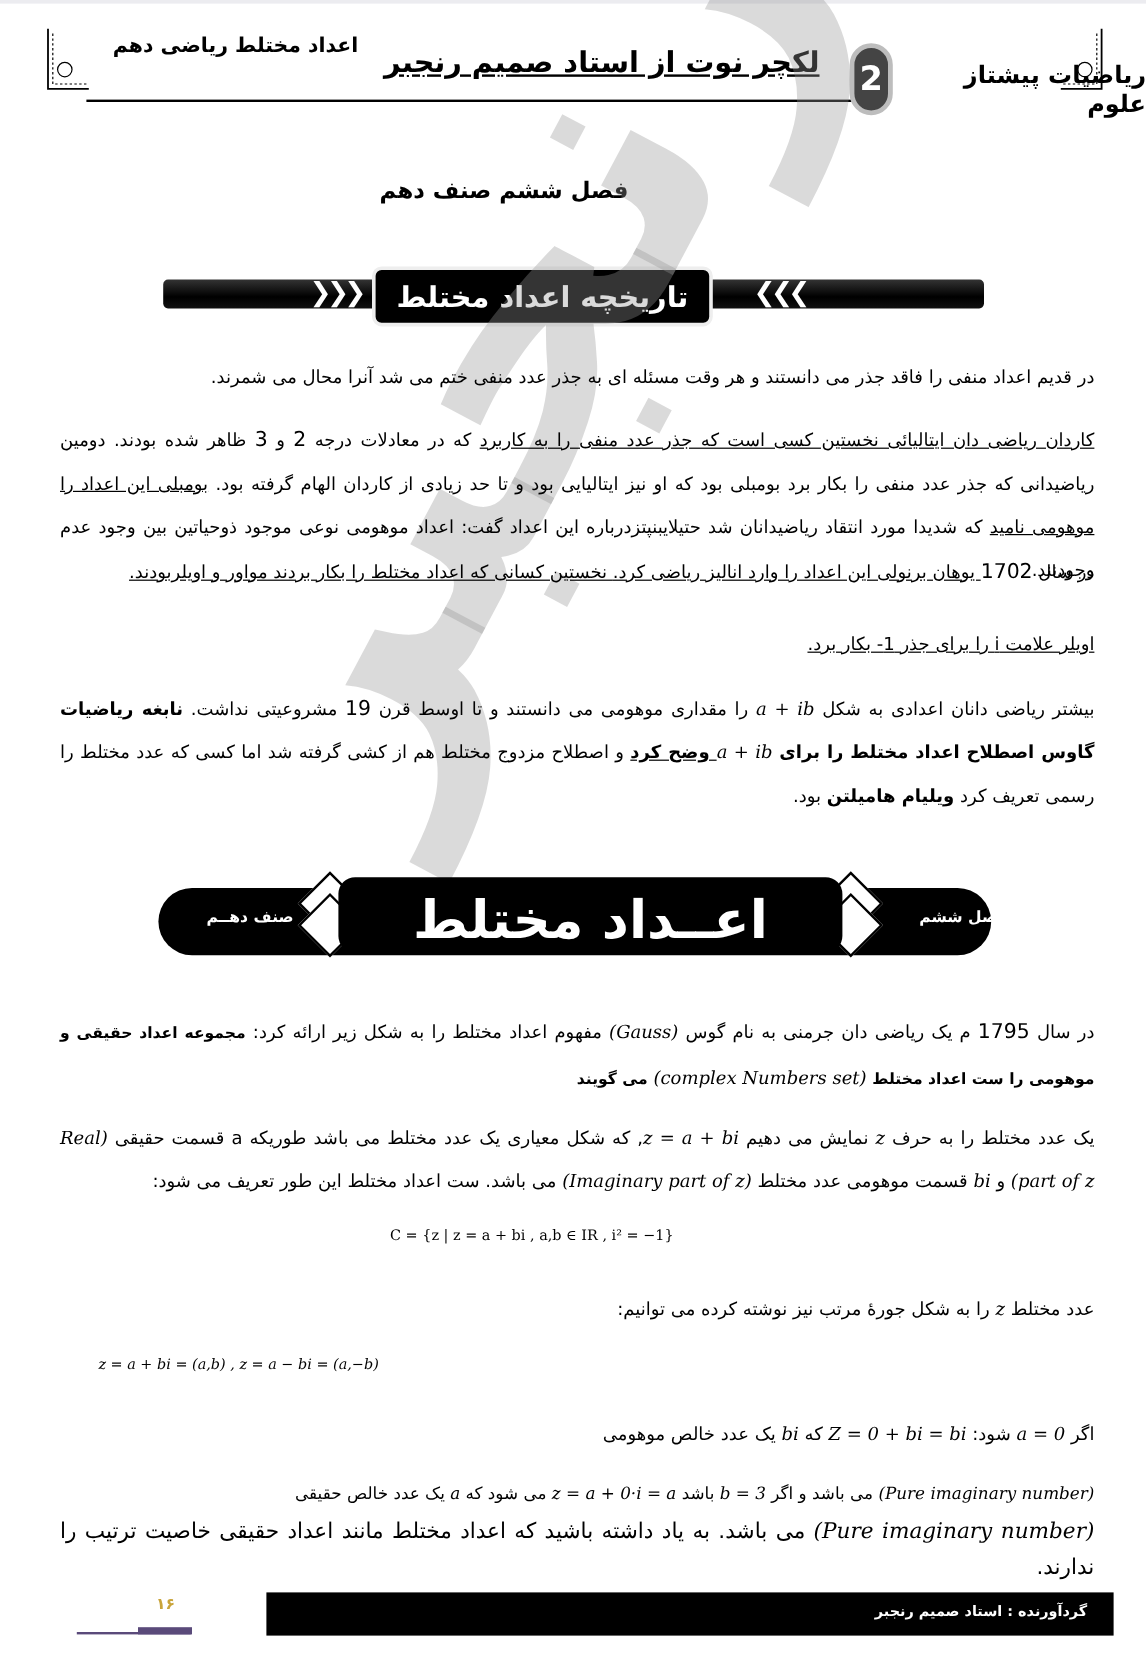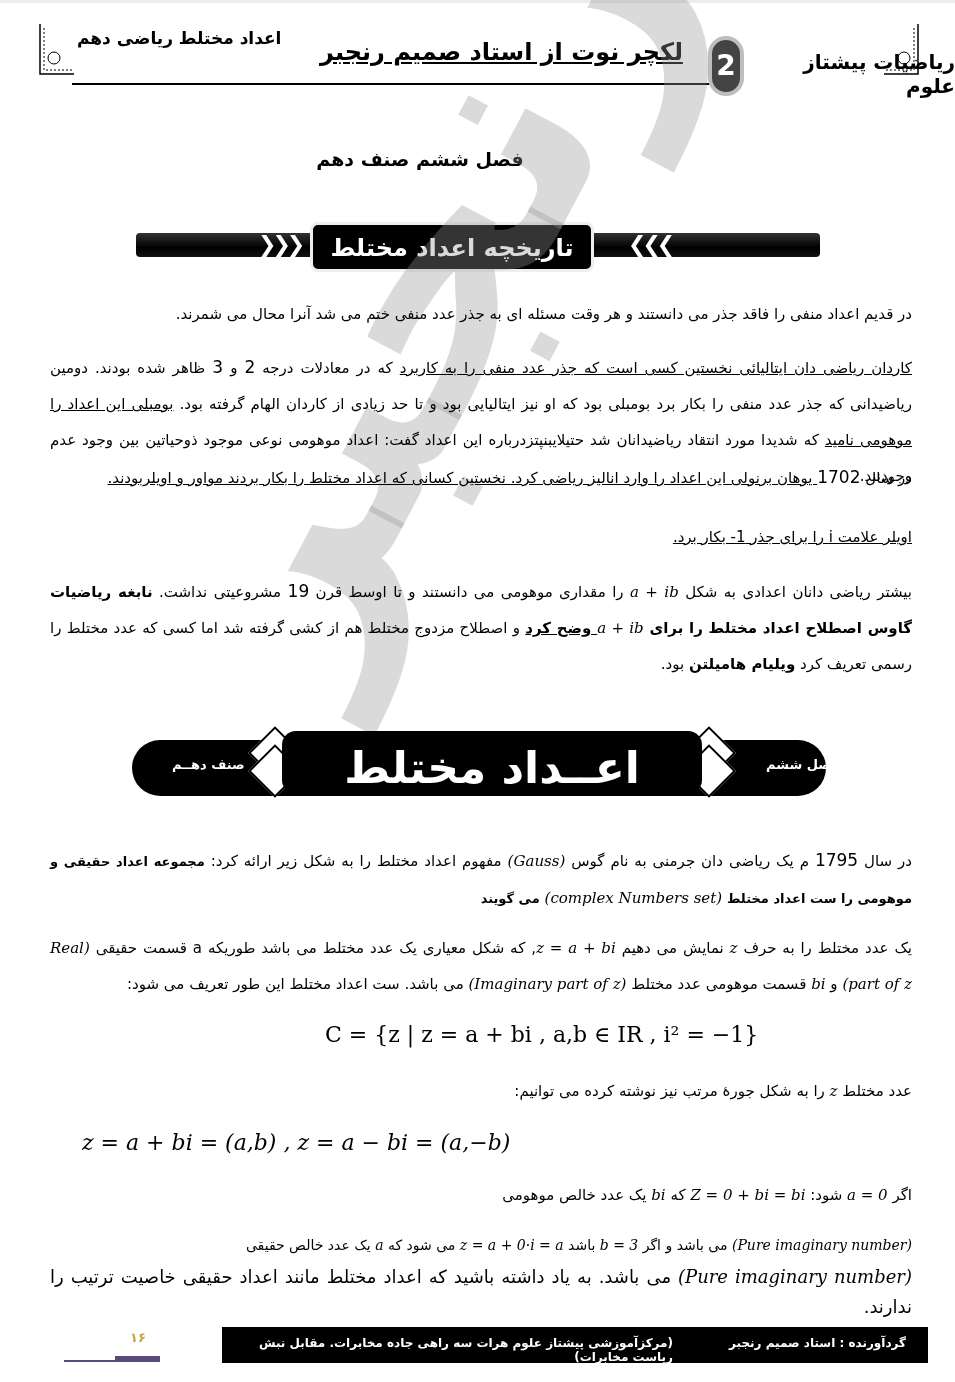--- a/index.html
+++ b/index.html
@@ -3,21 +3,21 @@
   <meta charset="utf-8">
   <style>
     html, body { margin: 0; padding: 0; }
     body {
       width: 955px; height: 1382px; position: relative; overflow: hidden;
       background: #ffffff; color: #000;
       font-family: "DejaVu Sans", sans-serif;
     }
     .topstrip { position: absolute; left: 0; top: 0; width: 955px; height: 3px; background: #ececf0; }
     .hdr-line2 { position: absolute; left: 72px; top: 83px; width: 650px; height: 2px; background: #000; }
-    .hdr-left-title { position: absolute; left: 77px; top: 28px; font-size: 17px; font-weight: bold; direction: rtl; }
+    .hdr-left-title { position: absolute; left: 94px; top: 28px; font-size: 17px; font-weight: bold; direction: rtl; }
     .hdr-center-title { position: absolute; left: 320px; top: 38px; font-size: 24px; font-weight: bold; direction: rtl; text-decoration: underline; }
     .hdr-right-title { position: absolute; left: 758px; top: 50px; font-size: 20px; font-weight: bold; direction: rtl; }
     .page-badge {
       position: absolute; left: 708px; top: 36px; width: 36px; height: 60px; border-radius: 18px;
       background: #444; border: 4px solid #bdbdbd; box-sizing: border-box;
       color: #fff; font-weight: bold; font-size: 28px; text-align: center; line-height: 52px;
     }
     .ornament { position: absolute; width: 40px; height: 60px; }
     .ornament.left { left: 36px; top: 22px; }
     .ornament.right { left: 882px; top: 22px; transform: scaleX(-1); }
@@ -44,21 +44,21 @@
     .banner2-center {
       position: absolute; left: 282px; top: 731px; width: 420px; height: 63px; background: #000; border-radius: 14px;
       color: #fff; font-weight: bold; font-size: 44px; text-align: center; line-height: 74px; direction: rtl;
     }
     .diamond {
       position: absolute; width: 34px; height: 34px; background: #fff; border: 2px solid #000;
       transform: rotate(45deg);
     }
     .banner2-side { position: absolute; top: 757px; color: #fff; font-weight: bold; font-size: 13px; direction: rtl; }
     
-    .formula { position: absolute; font-family: "DejaVu Serif", serif; font-size: 22px; }
+    .formula { position: absolute; font-family: "DejaVu Serif", serif; font-size: 12px; }
     
     .watermark {
       position: absolute; left: 70px; top: 560px; font-size: 300px; font-weight: bold;
       color: rgba(150,150,150,0.35); transform: rotate(-62deg); direction: rtl; white-space: nowrap;
       transform-origin: left top; pointer-events: none;
     }
     
     .footer-bar {
       position: absolute; left: 222px; top: 1327px; width: 706px; height: 36px; background: #000; color: #fff;
       font-size: 12px; font-weight: bold; direction: rtl;
@@ -154,14 +154,13 @@
 
 <div class="para" style="top:1262px; line-height:30px; font-size:18px;">
   <span class="math">(Pure  imaginary number)</span><span> می باشد. به یاد داشته باشید که اعداد مختلط مانند اعداد حقیقی خاصیت ترتیب را ندارند.</span>
 </div>
 
 <div class="footer-pnum">۱۶</div>
 <div class="footer-line"></div>
 <div class="footer-line-thick"></div>
 <div class="footer-bar">
   <span class="author">گردآورنده : استاد صمیم رنجبر</span>
-  <span class="addr">(مرکزآموزشی پیشتاز علوم هرات سه راهی جاده مخابرات. مقابل نبش ریاست مخابرات)</span>
 </div>
 
 </body></html>

